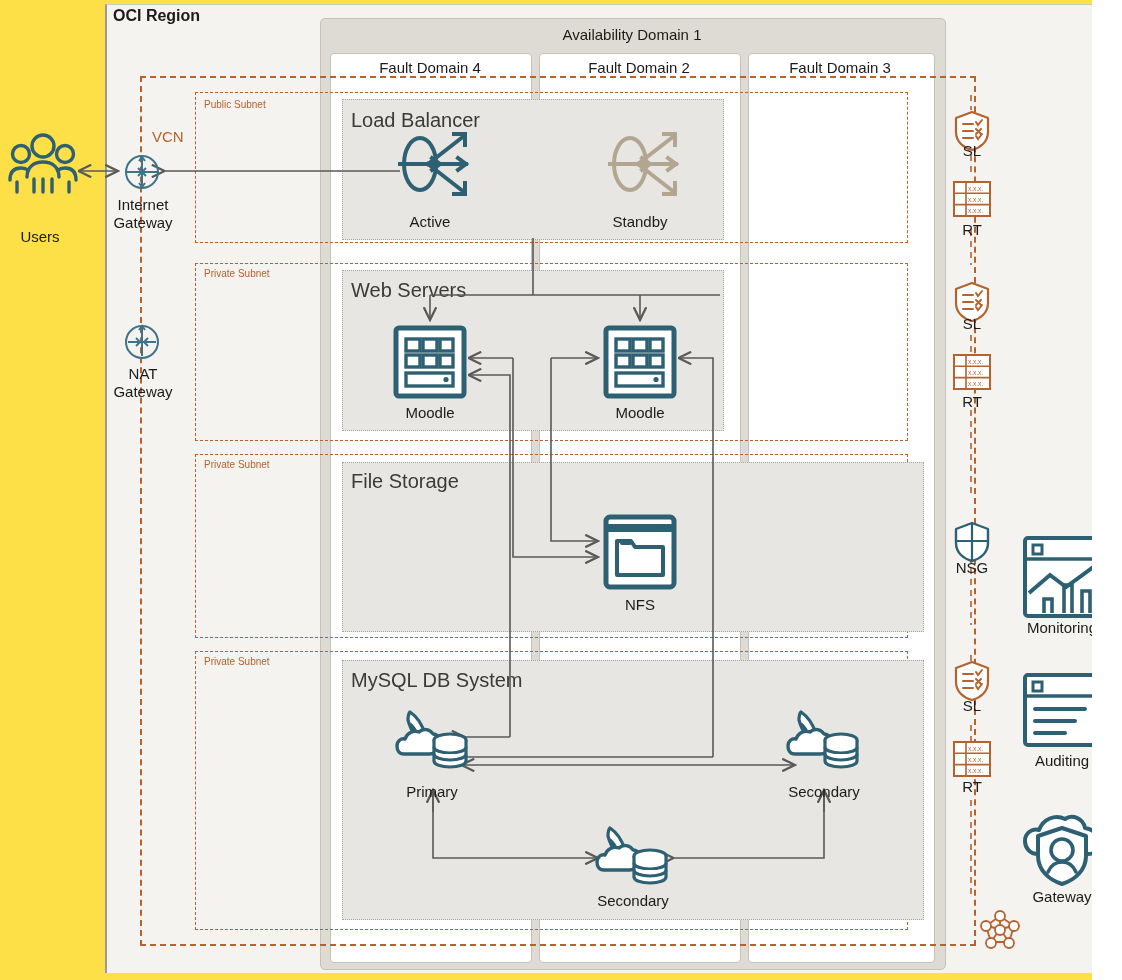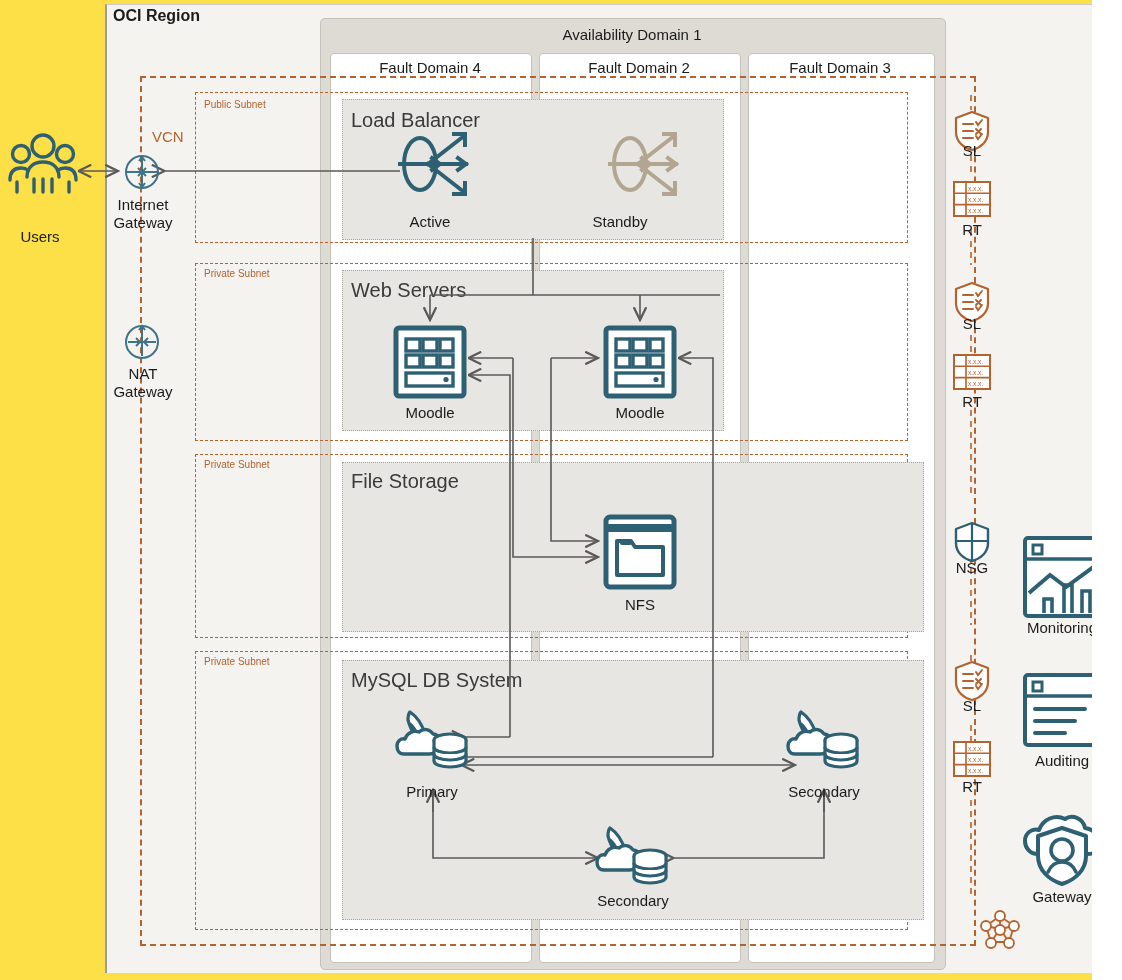--- a/index.html
+++ b/index.html
@@ -151,21 +151,21 @@
   <svg class="abs" style="left:604px;top:125px;width:78px;height:78px;" viewBox="0 0 78 78">
     <g fill="none" stroke="#b3a690" stroke-width="4" stroke-linecap="square">
       <ellipse cx="26" cy="39" rx="16" ry="26"></ellipse>
       <path d="M6,39 L50,39"></path>
       <path d="M38,33 L46,39 L38,45"></path>
       <path d="M34,39 L70,11 M60,9 L71,9 L71,20"></path>
       <path d="M46,39 L72,39 M64,33 L72,39 L64,45"></path>
       <path d="M34,39 L70,67 M60,69 L71,69 L71,58"></path>
     </g>
   </svg>
-  <div class="lbl-c" style="left:620px;top:213px;">Standby</div>
+  <div class="lbl-c" style="left:640px;top:213px;">Standby</div>
 
   <svg class="abs" style="left:393px;top:325px;width:74px;height:74px;" viewBox="0 0 74 74">
     <rect x="3" y="3" width="68" height="68" rx="3" fill="#fff" stroke="#2e6073" stroke-width="5"></rect>
     <g fill="none" stroke="#2e6073" stroke-width="3.4">
       <rect x="13" y="14" width="14" height="12"></rect>
       <rect x="30" y="14" width="14" height="12"></rect>
       <rect x="47" y="14" width="13" height="12"></rect>
       <rect x="13" y="30" width="14" height="12"></rect>
       <rect x="30" y="30" width="14" height="12"></rect>
       <rect x="47" y="30" width="13" height="12"></rect>

